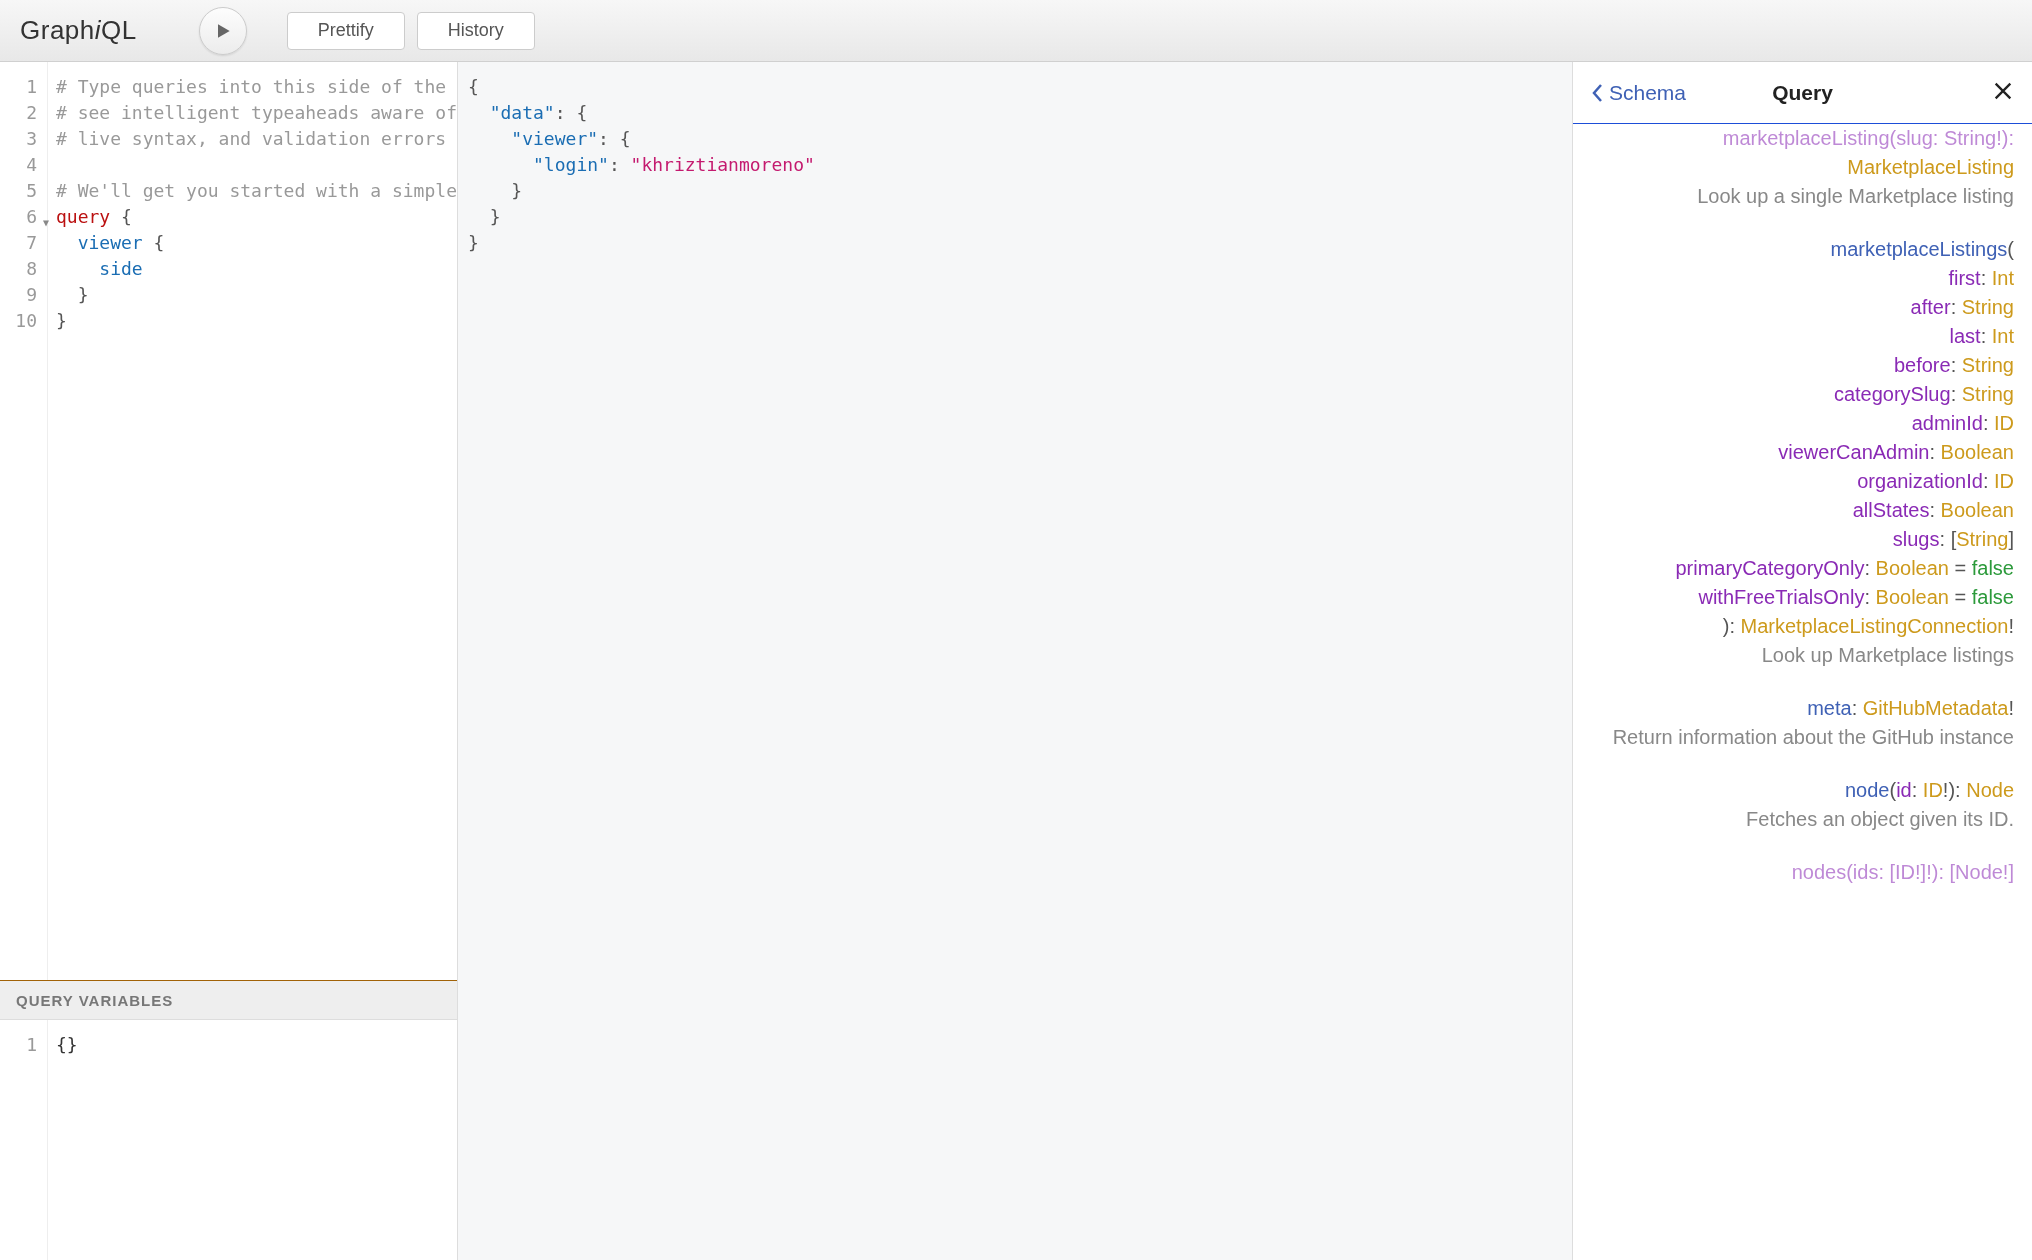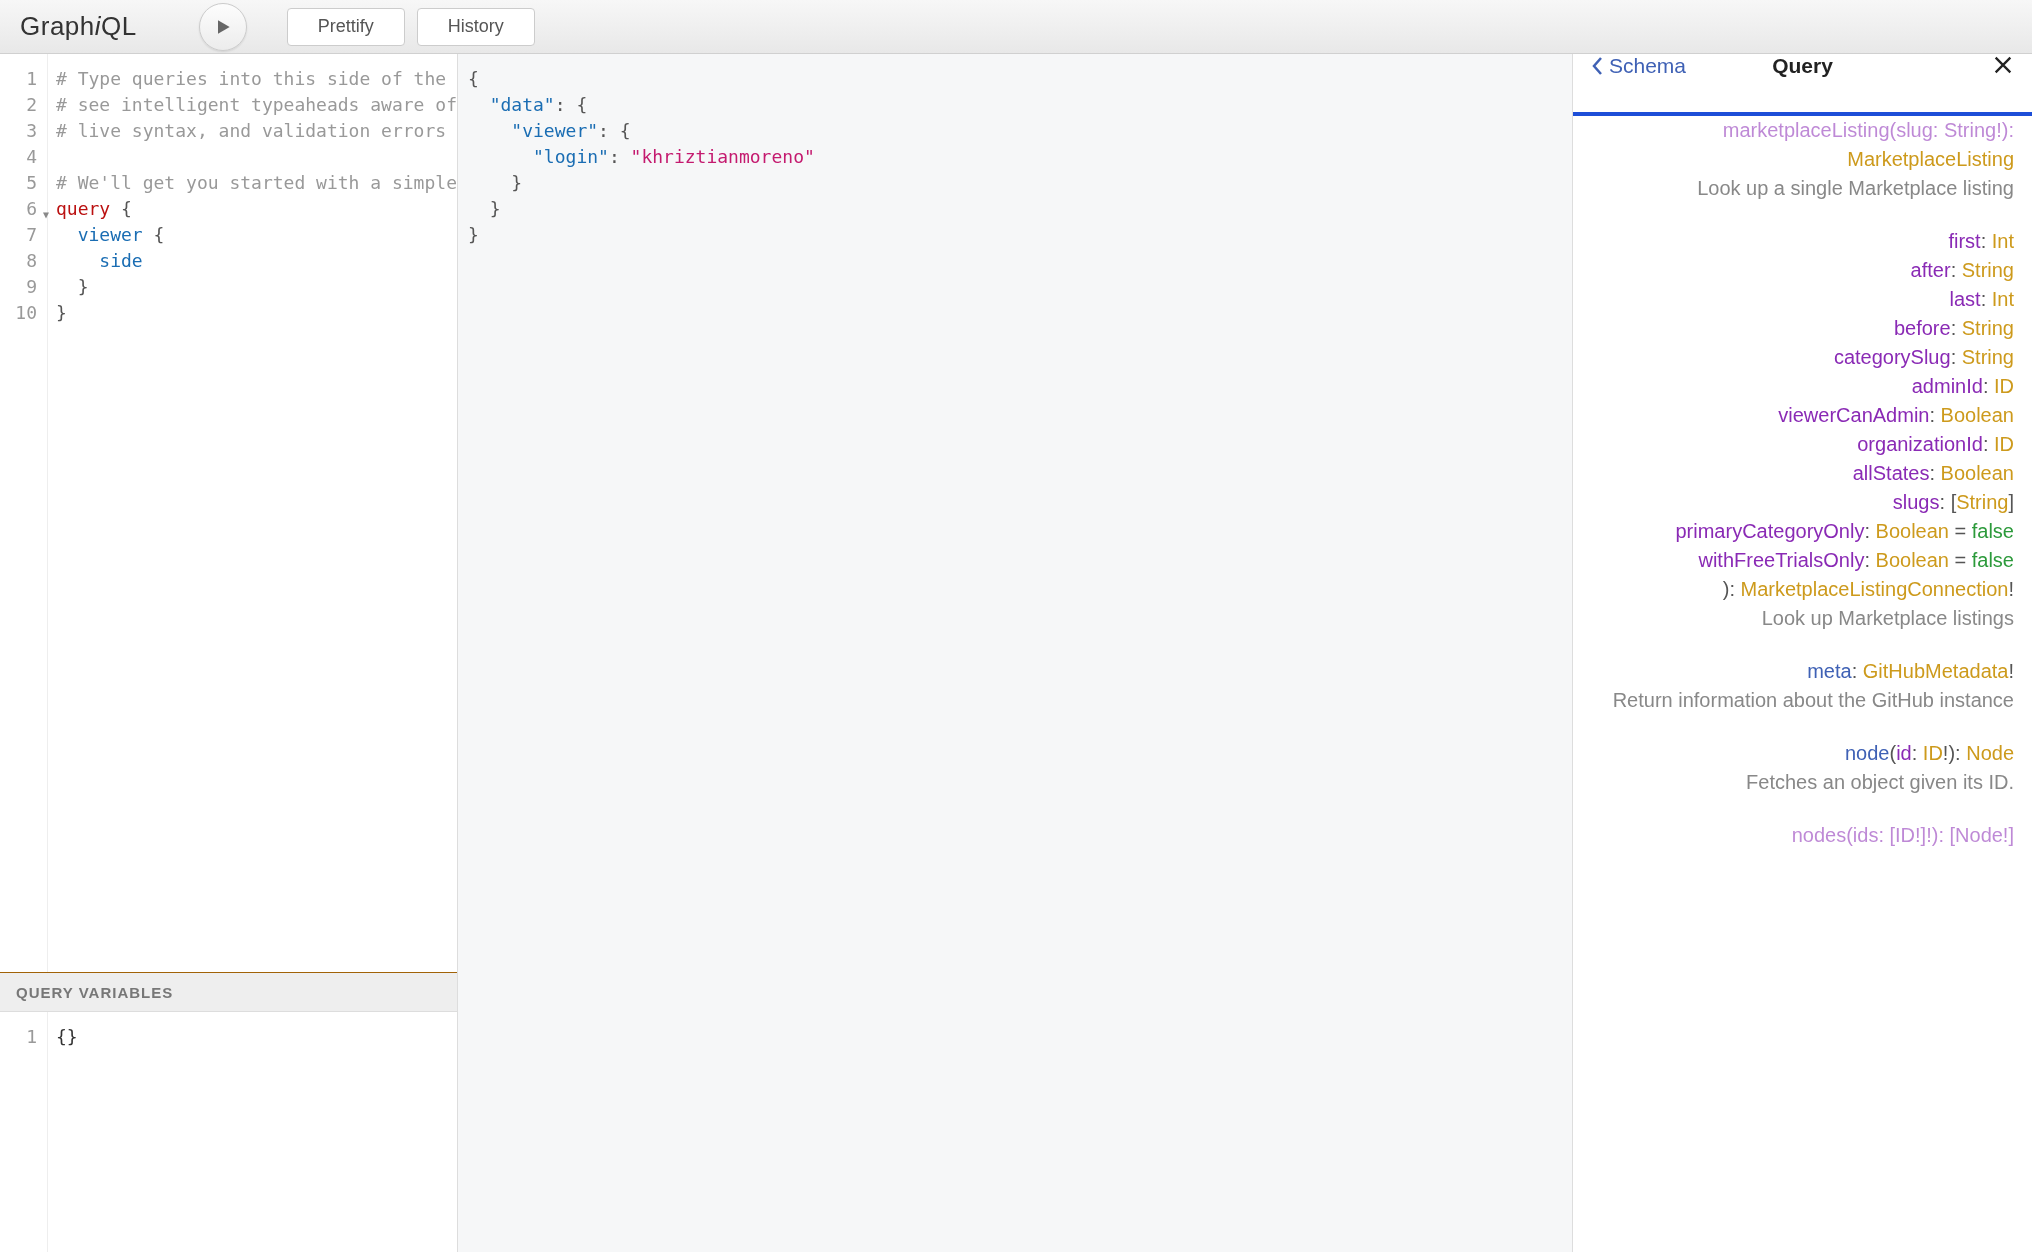--- a/index.html
+++ b/index.html
@@ -1,17 +1,17 @@
 <!DOCTYPE html>
 <html><head>
 <meta charset="utf-8">
 <style>
 * { box-sizing: border-box; margin: 0; padding: 0; }
 body { font-family: -apple-system, BlinkMacSystemFont, "Segoe UI", Helvetica, Arial, sans-serif; height: 1260px; width: 2032px; overflow: hidden; }
-.topbar { height: 54px; background: linear-gradient(#f7f7f7, #e8e8e8); border-bottom: 1px solid #d0d0d0; display: flex; align-items: center; padding: 0 20px; gap: 12px; }
+.topbar { height: 62px; background: linear-gradient(#f7f7f7, #e8e8e8); border-bottom: 1px solid #d0d0d0; display: flex; align-items: center; padding: 0 20px; gap: 12px; }
 .logo { font-size: 26px; font-weight: 500; color: #333; margin-right: 50px; letter-spacing: 0.5px; }
 .logo .i { font-style: italic; font-weight: 400; }
 .play-btn { width: 48px; height: 48px; border-radius: 50%; background: linear-gradient(#fdfdfd, #ececec); border: 1px solid #ccc; display: flex; align-items: center; justify-content: center; cursor: pointer; margin-right: 28px; box-shadow: 0 1px 2px rgba(0,0,0,0.1); }
 .play-btn svg { width: 20px; height: 20px; fill: #666; }
 .toolbar-btn { height: 38px; padding: 0 30px; background: #fff; border: 1px solid #ccc; border-radius: 4px; font-size: 18px; color: #555; cursor: pointer; }
 .main { display: flex; height: calc(100% - 62px); }
 .editor-col { width: 458px; display: flex; flex-direction: column; border-right: 1px solid #ddd; }
 .editor-pane { flex: 1; display: flex; background: #fff; overflow: hidden; position: relative; }
 .gutter { width: 48px; background: #fff; border-right: 1px solid #eee; padding-top: 12px; text-align: right; color: #999; font-family: Menlo, Consolas, monospace; font-size: 18px; line-height: 26px; }
 .gutter .ln { padding-right: 10px; position: relative; }
@@ -20,21 +20,21 @@
 .c-comment { color: #999; }
 .c-keyword { color: #b11; }
 .c-prop { color: #1a6db3; }
 .c-punct { color: #555; }
 .c-str { color: #c41a6f; }
 .vars-header { height: 40px; background: #eee; border-top: 1px solid #a16207; border-bottom: 1px solid #ddd; display: flex; align-items: center; padding-left: 16px; font-size: 15px; font-weight: 600; letter-spacing: 1px; color: #777; cursor: pointer; }
 .vars-pane { height: 240px; display: flex; background: #fff; }
 .result-col { flex: 1; background: #f6f7f8; display: flex; }
 .result-col .code { padding-left: 10px; }
 .doc-col { width: 460px; background: #fff; border-left: 1px solid #ddd; display: flex; flex-direction: column; overflow: hidden; }
-.doc-header { height: 62px; border-bottom: 4px solid #1d4ed8; display: flex; align-items: flex-start; padding: 0 18px; position: relative; }
+.doc-header { height: 62px; border-bottom: 1px solid #1d4ed8; display: flex; align-items: center; padding: 0 18px; position: relative; }
 .doc-back { display: flex; align-items: center; color: #3f61b5; font-size: 21px; cursor: pointer; gap: 4px; }
 .doc-title { position: absolute; left: 50%; transform: translateX(-50%); font-size: 21px; font-weight: 700; color: #222; }
 .doc-close { margin-left: auto; cursor: pointer; }
 .doc-close svg { width: 22px; height: 22px; stroke: #222; stroke-width: 2.5; }
 .doc-body { flex: 1; overflow: hidden; padding: 0 18px 0 18px; font-size: 20px; line-height: 29px; text-align: right; }
 .doc-body .cut { color: #8a2ab5; opacity: 0.55; white-space: nowrap; }
 .t-field { color: #3f61b5; }
 .t-type { color: #cd9a1c; }
 .t-arg { color: #8a2ab5; }
 .t-default { color: #2c9a3b; }
@@ -119,20 +119,21 @@
       </div>
     </div>
     <div class="doc-body">
       <div class="cut">marketplaceListing(slug: String!):</div>
       <div class="doc-block">
         <div><span class="t-type">MarketplaceListing</span></div>
         <div class="doc-desc">Look up a single Marketplace listing</div>
       </div>
 
       <div class="doc-block">
+        <div><span class="t-field">marketplaceListings</span><span class="t-punct">(</span></div>
         <div id="listings-args">
             <div class="arg-line"><span class="t-arg">first</span><span class="t-punct">: </span><span class="t-type">Int</span></div>
             <div class="arg-line"><span class="t-arg">after</span><span class="t-punct">: </span><span class="t-type">String</span></div>
             <div class="arg-line"><span class="t-arg">last</span><span class="t-punct">: </span><span class="t-type">Int</span></div>
             <div class="arg-line"><span class="t-arg">before</span><span class="t-punct">: </span><span class="t-type">String</span></div>
             <div class="arg-line"><span class="t-arg">categorySlug</span><span class="t-punct">: </span><span class="t-type">String</span></div>
             <div class="arg-line"><span class="t-arg">adminId</span><span class="t-punct">: </span><span class="t-type">ID</span></div>
             <div class="arg-line"><span class="t-arg">viewerCanAdmin</span><span class="t-punct">: </span><span class="t-type">Boolean</span></div>
             <div class="arg-line"><span class="t-arg">organizationId</span><span class="t-punct">: </span><span class="t-type">ID</span></div>
             <div class="arg-line"><span class="t-arg">allStates</span><span class="t-punct">: </span><span class="t-type">Boolean</span></div>

